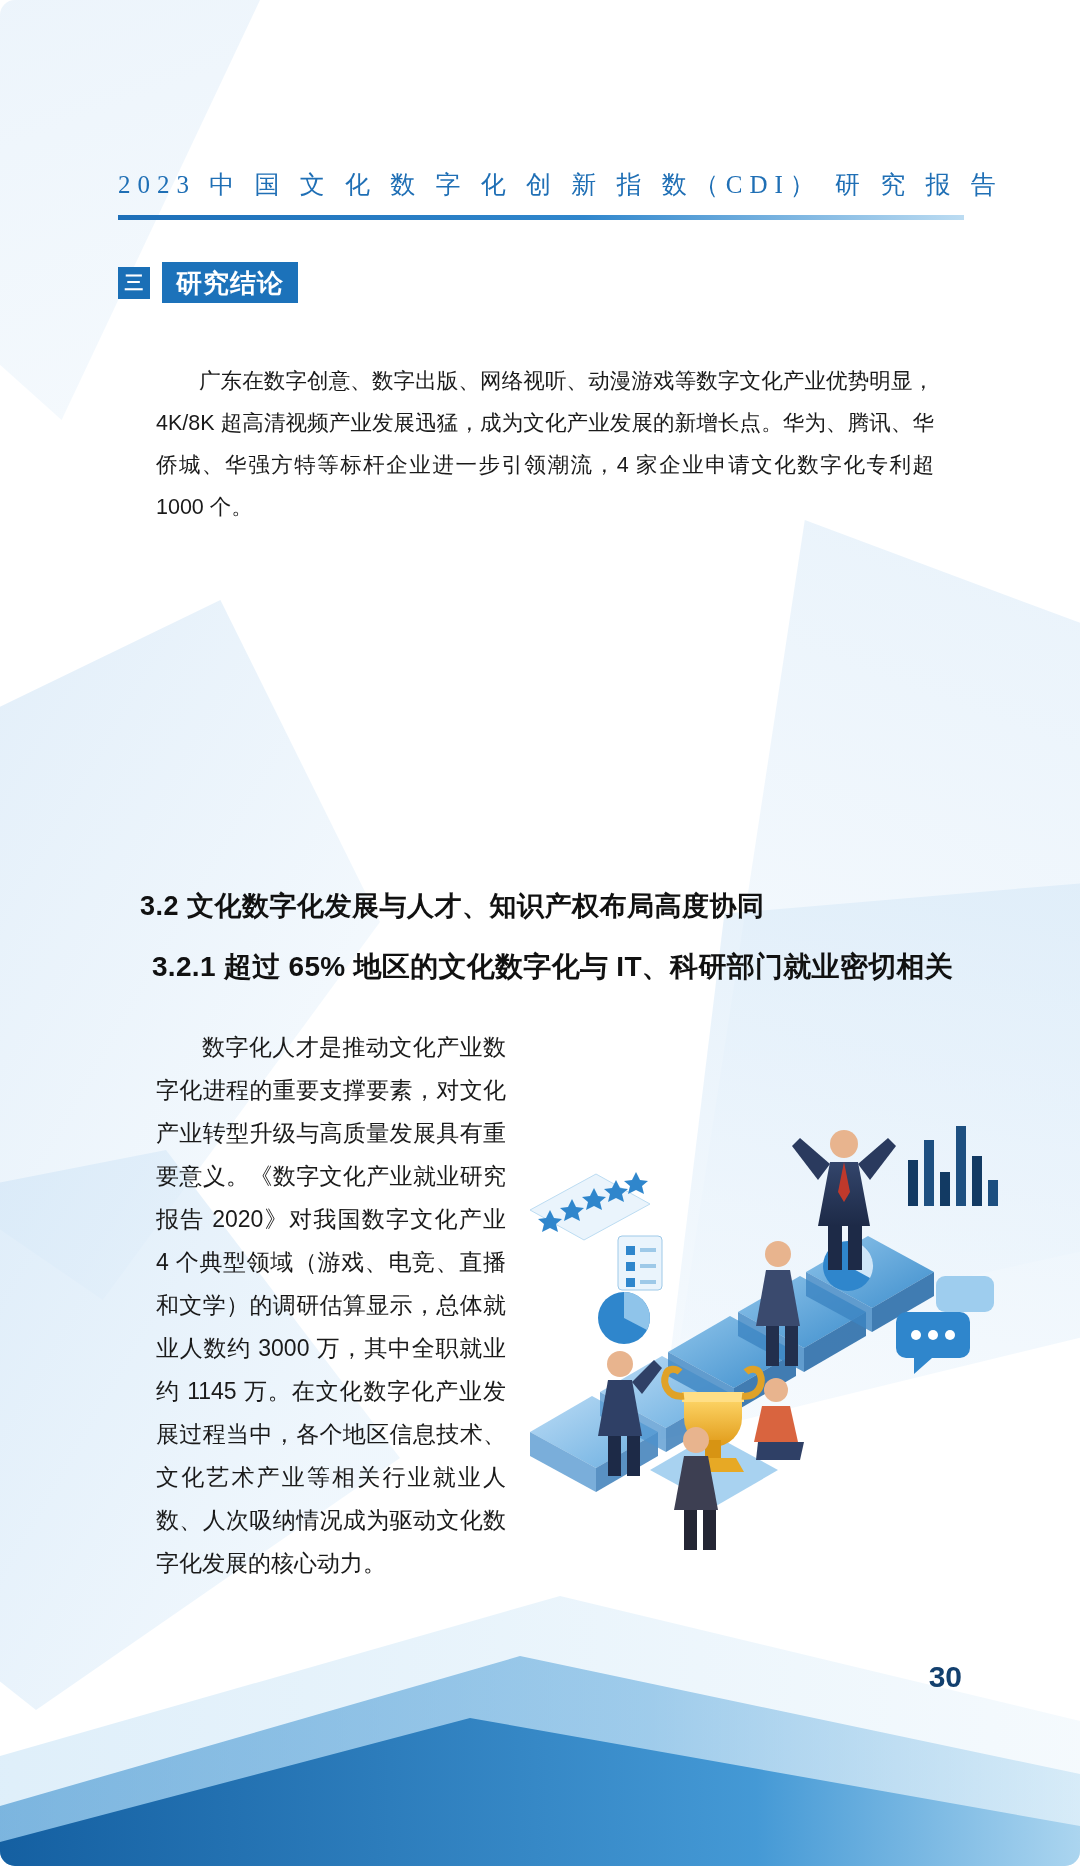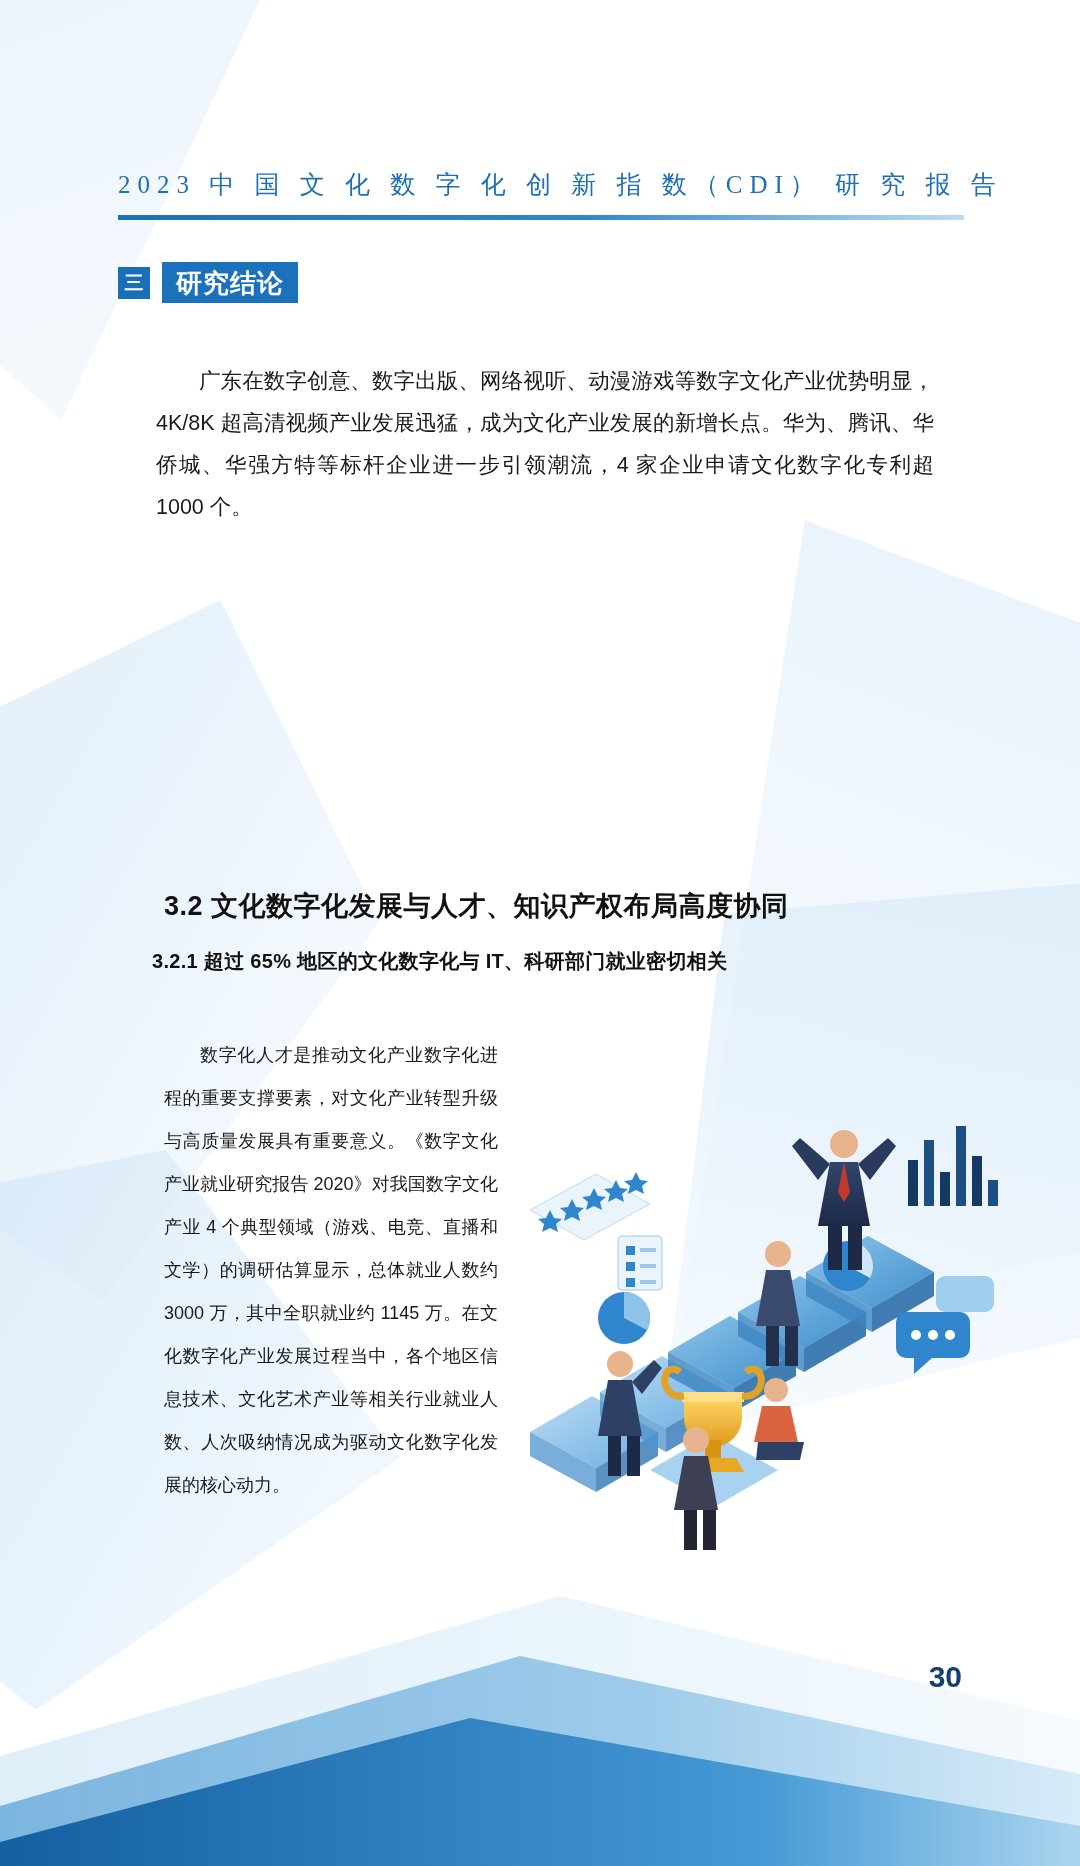--- a/index.html
+++ b/index.html
@@ -13,20 +13,21 @@
     background: #ffffff;
     overflow: hidden;
     position: relative;
   }
   .page {
     position: relative;
     width: 1080px;
     height: 1866px;
     background: #ffffff;
     overflow: hidden;
+    border-radius: 15px;
   }
 
   
   .bg-layer { position: absolute; inset: 0; overflow: hidden; pointer-events: none; }
   .bg-poly { position: absolute; }
 
   .poly-topleft {
     left: -60px; top: 0px; width: 320px; height: 420px;
     background: linear-gradient(160deg, #eaf3fb 0%, #f4f9fd 100%);
     clip-path: polygon(0 0, 100% 0, 38% 100%, 0 74%);
@@ -118,43 +119,43 @@
     line-height: 42px;
     color: #1a1a1a;
     text-align: justify;
     text-indent: 2em;
     font-family: "Liberation Sans", "DejaVu Sans", sans-serif;
   }
 
   
   .h2 {
     position: absolute;
-    left: 164px; top: 888px;
+    left: 140px; top: 888px;
     font-size: 27px;
     font-weight: bold;
     color: #111111;
     letter-spacing: .5px;
   }
   .h3 {
     position: absolute;
     left: 152px; top: 948px;
-    font-size: 20px;
+    font-size: 28px;
     font-weight: bold;
     color: #111111;
     letter-spacing: .3px;
   }
 
   
   .col-text {
     position: absolute;
     left: 152px; top: 1022px; width: 358px;
   }
   .col-text p {
-    margin: 12px;
-    font-size: 18px;
+    margin: 4px;
+    font-size: 23px;
     line-height: 43px;
     color: #1a1a1a;
     text-align: justify;
     text-indent: 2em;
   }
 
   
   .illus {
     position: absolute;
     left: 500px; top: 1040px;

